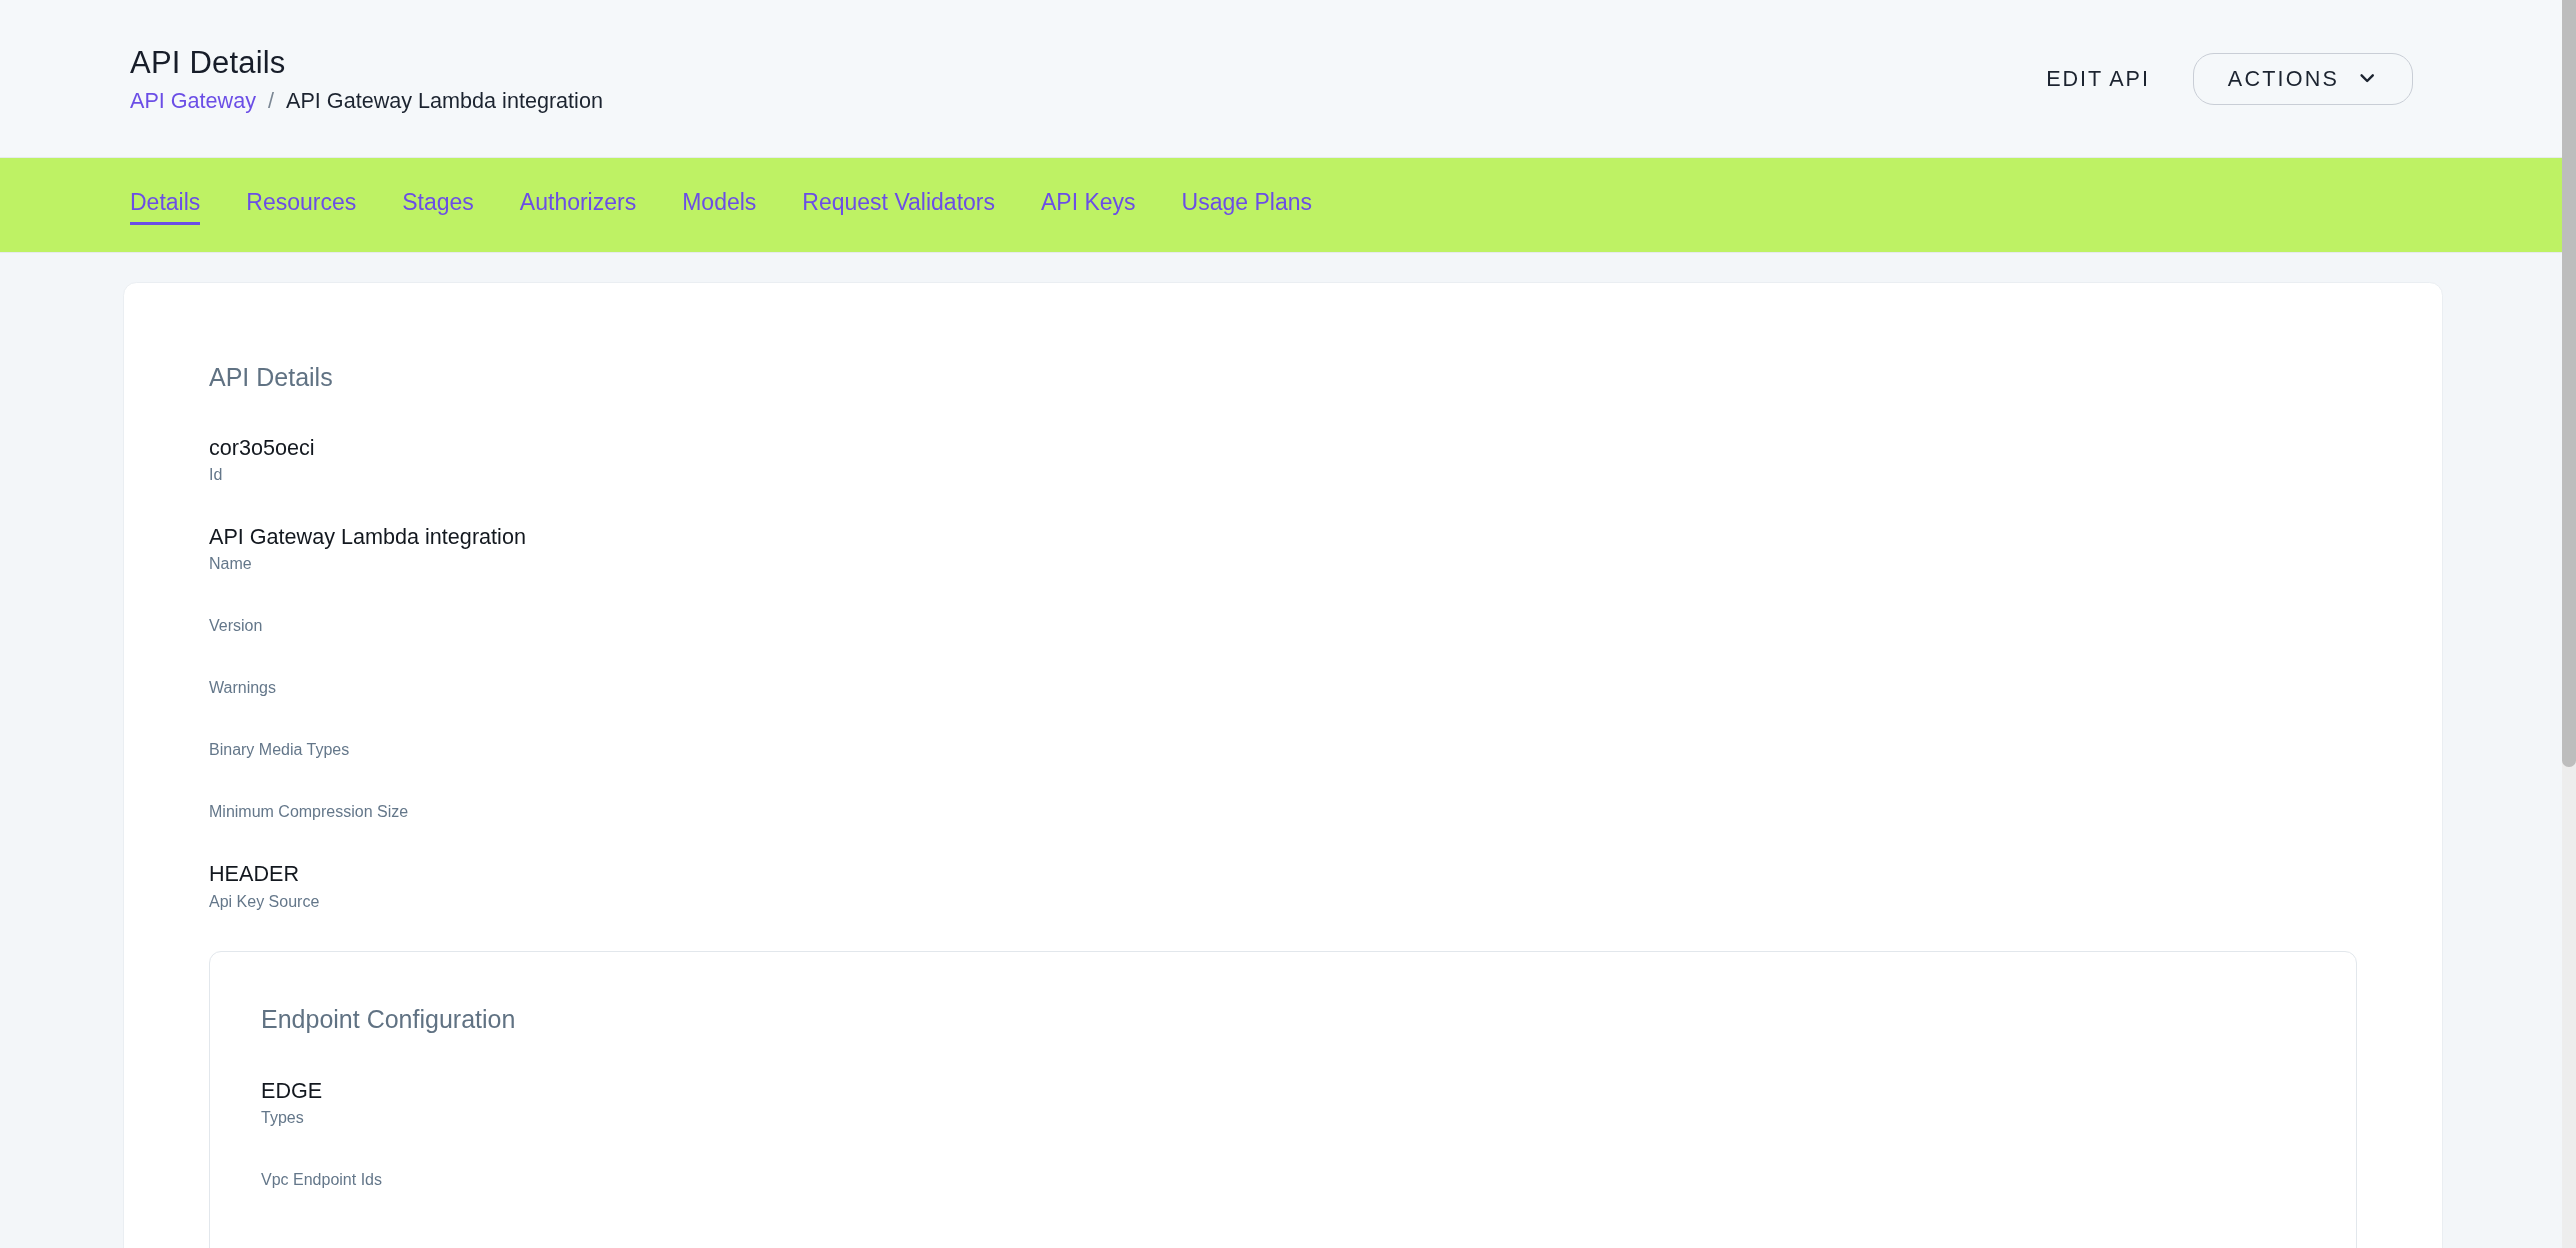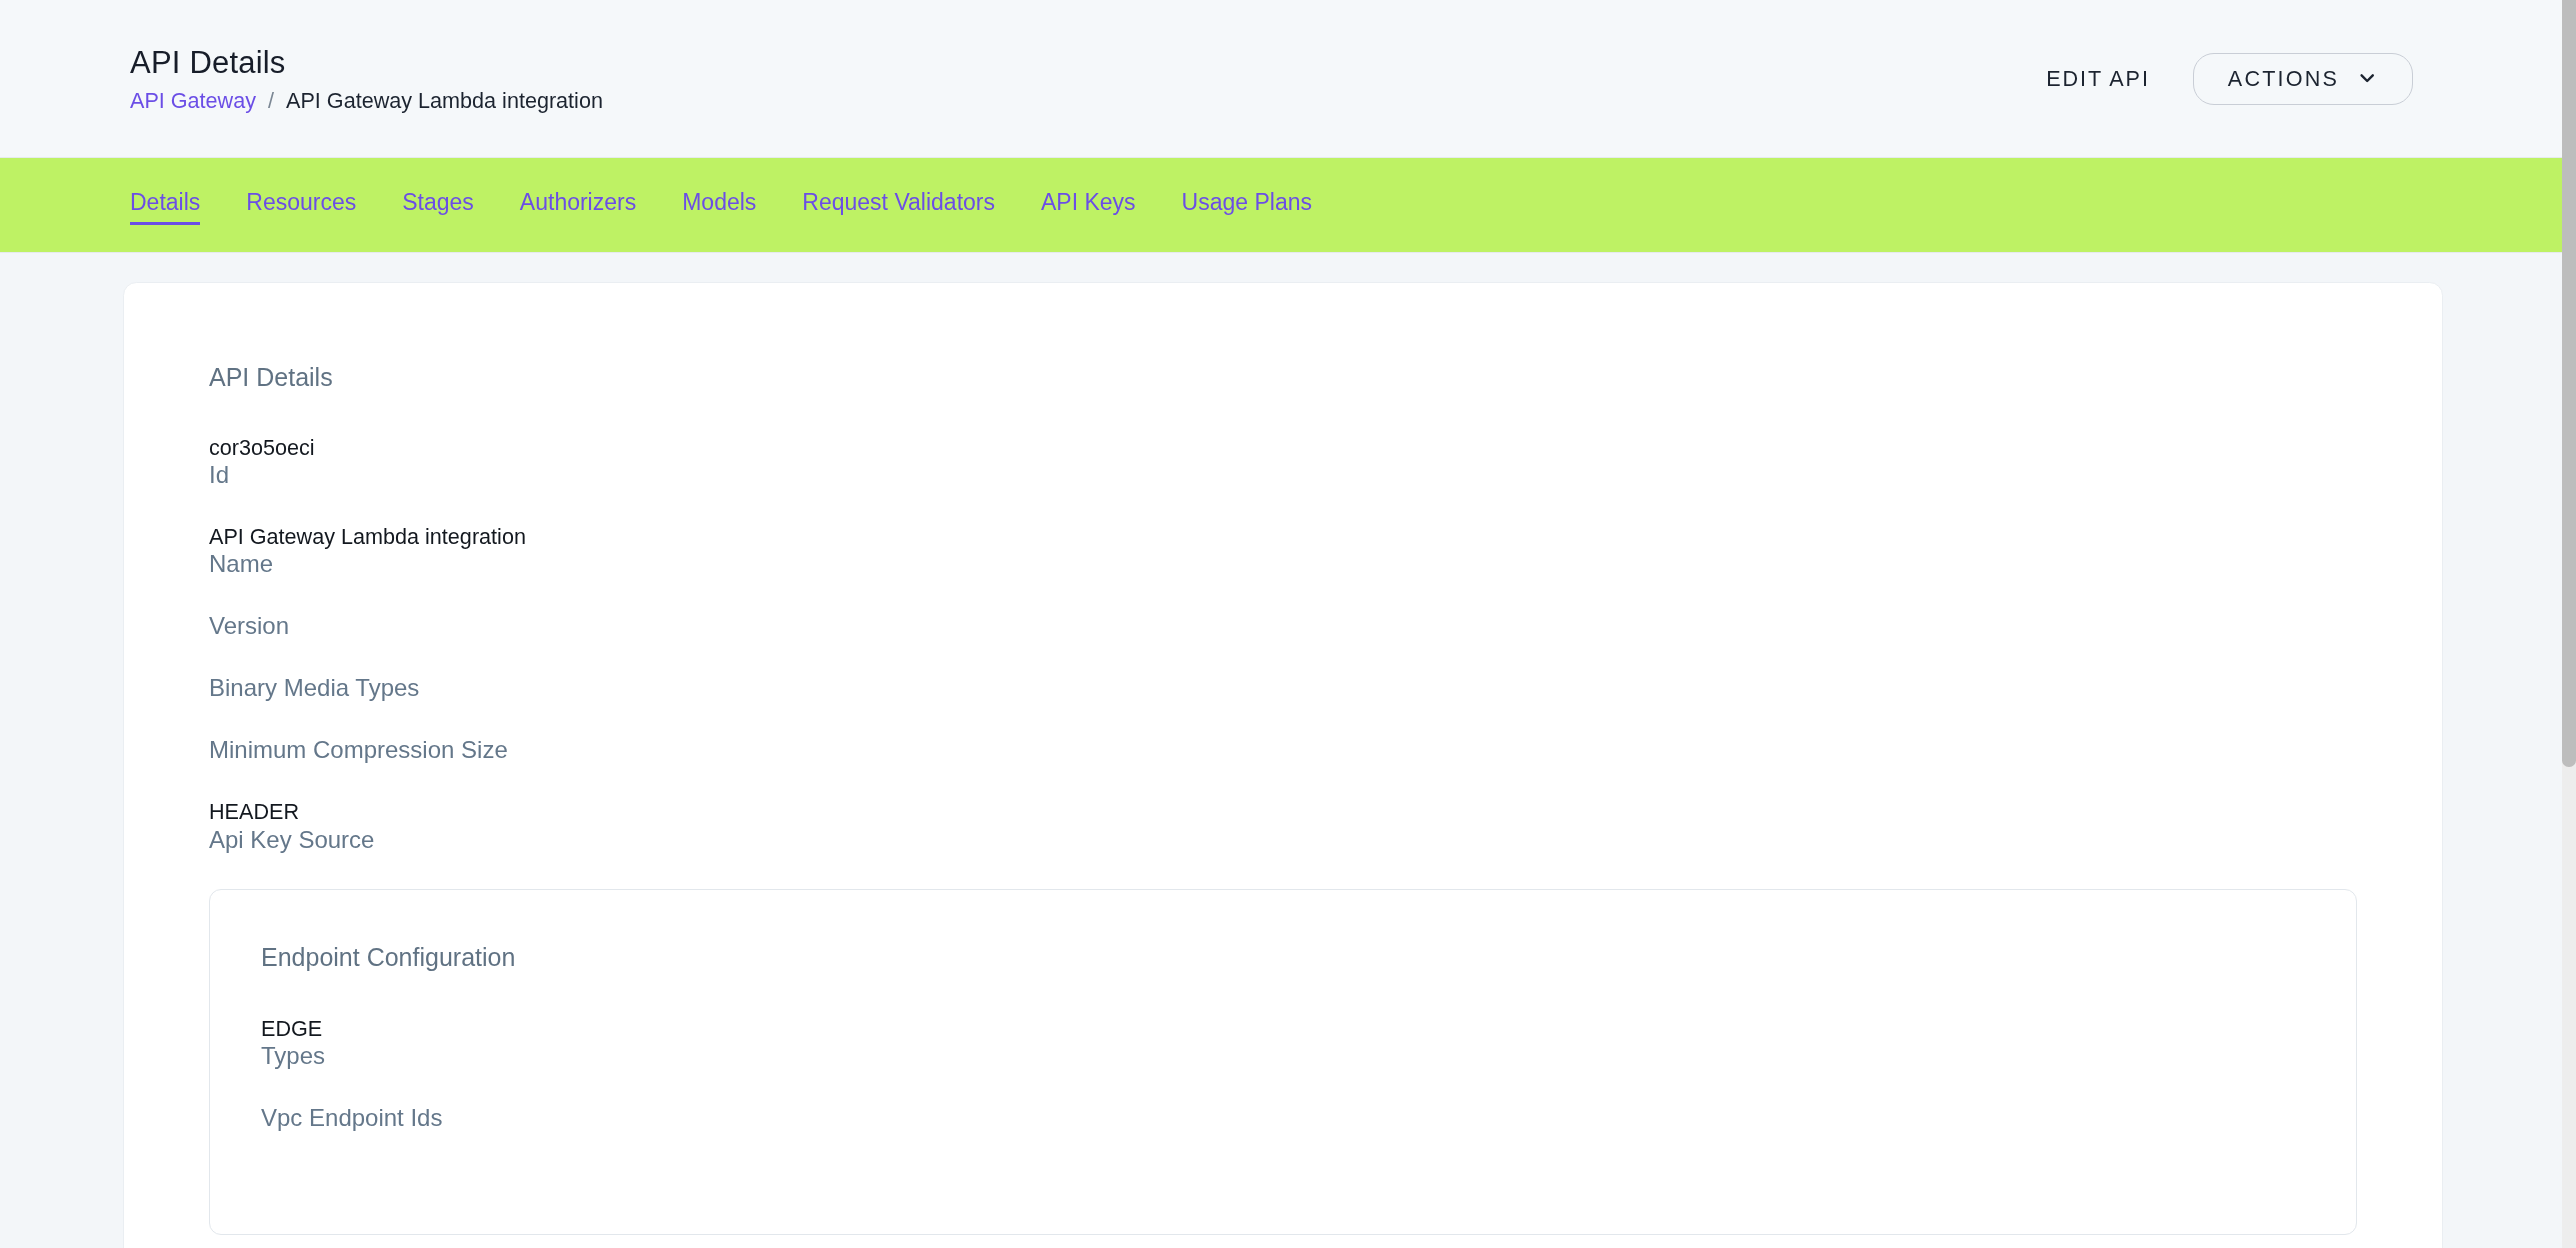--- a/index.html
+++ b/index.html
@@ -95,21 +95,21 @@
     line-height: 31px;
     margin-bottom: 42px;
   }
   .field { margin-bottom: 37px; }
   .field-value {
     font-size: 21.6px;
     line-height: 25px;
     color: #13181f;
   }
   .field-label {
-    font-size: 24px;
+    font-size: 16px;
     line-height: 25px;
     color: #64778a;
     margin-top: 2.2px;
   }
 
   .sub-card {
     margin-top: 19.4px;
     border: 1.5px solid #e2e7ec;
     border-radius: 12px;
     padding: 52px 51px 67px 51px;
@@ -175,20 +175,24 @@
       <div class="field-value">API Gateway Lambda integration</div>
       <div class="field-label">Name</div>
     </div>
 
 
     <div class="field">
       <div class="field-value"></div>
       <div class="field-label">Version</div>
     </div>
 
+    <div class="field">
+      <div class="field-value"></div>
+      <div class="field-label">Warnings</div>
+    </div>
 
     <div class="field">
       <div class="field-value"></div>
       <div class="field-label">Binary Media Types</div>
     </div>
 
     <div class="field">
       <div class="field-value"></div>
       <div class="field-label">Minimum Compression Size</div>
     </div>

